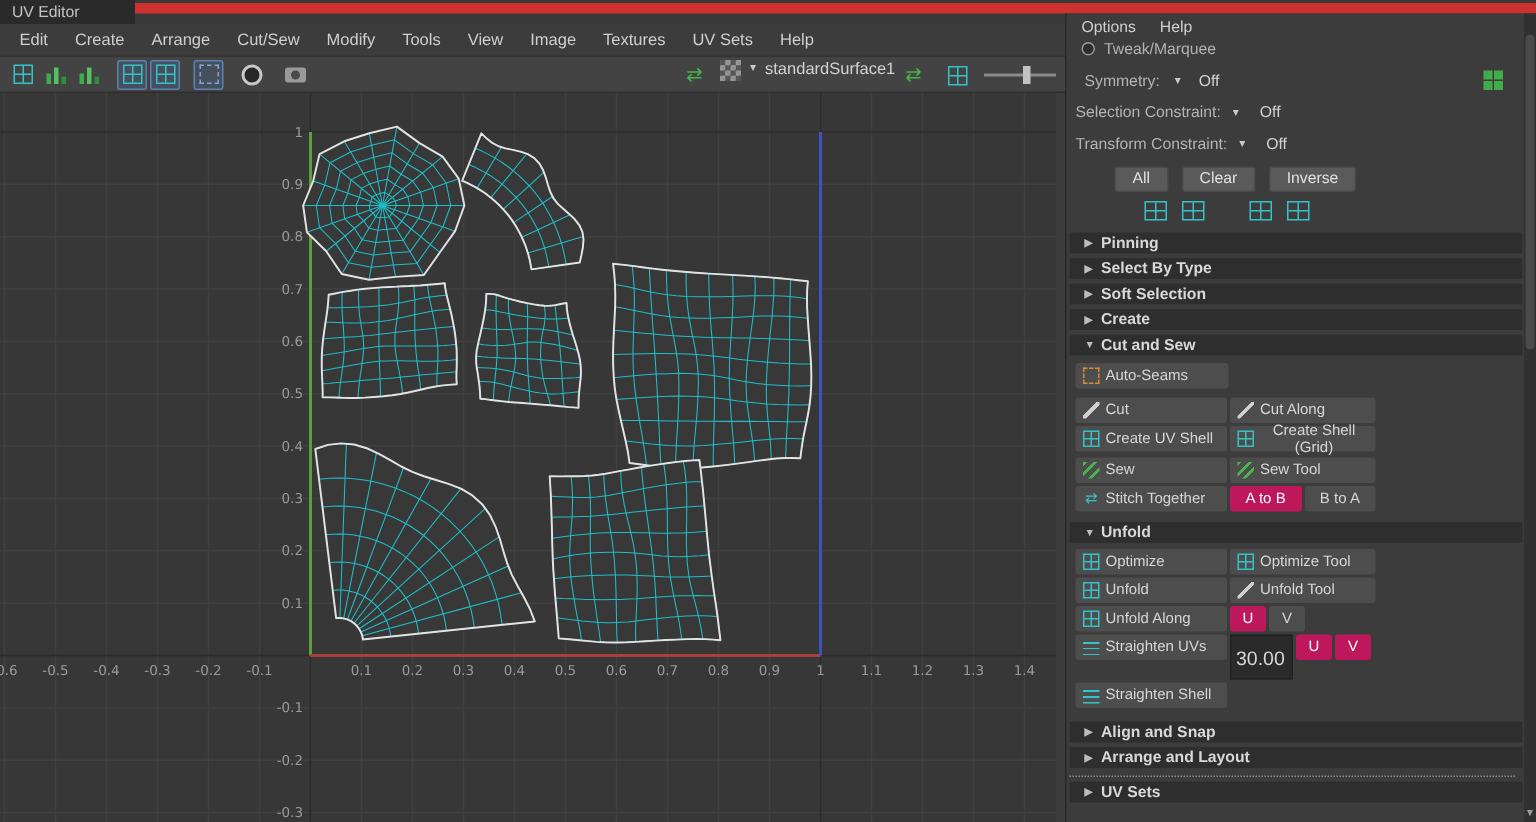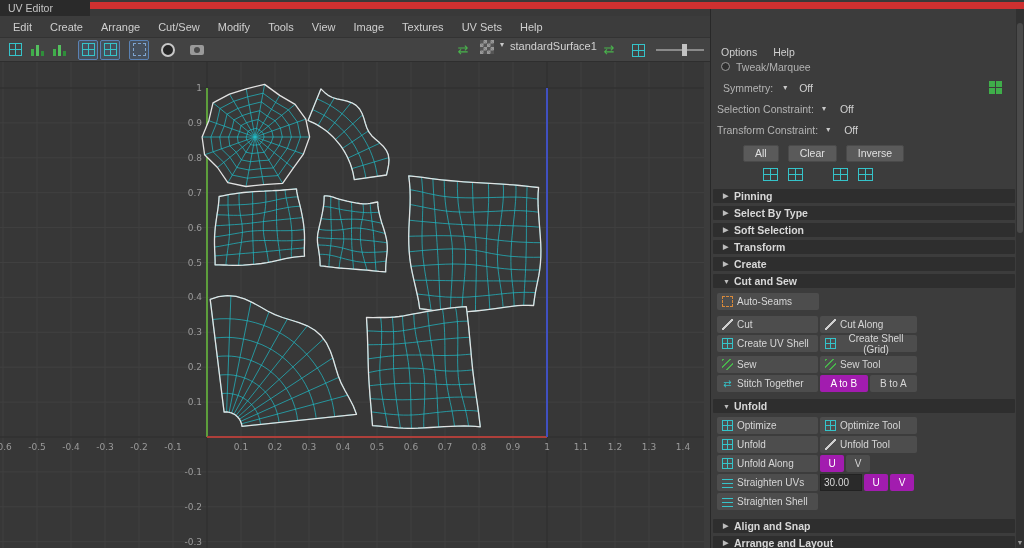--- a/index.html
+++ b/index.html
@@ -39,21 +39,21 @@
   .caret::before{content:"▾";}
   .tb-right{position:absolute;left:598px;top:2px;display:flex;align-items:center;gap:7px;height:20px;}
   .slider{width:48px;height:2px;background:#8a8a8a;position:relative;}
   .knob{position:absolute;left:26px;top:-5px;width:5px;height:12px;background:#c2c2c2;}
   .chev2{color:#bbb;font-size:11px;} .chev2::before{content:"»";}
   .canvas-wrap{position:absolute;left:0;top:46px;width:704px;height:486px;background:#373737;overflow:hidden;}
   .status{position:absolute;right:8px;bottom:6px;color:#d4d4d4;font-size:10px;}
   
   .right-panel{position:absolute;left:710px;top:9px;width:314px;height:539px;background:#3c3c3c;border-left:1px solid #282828;}
   .tk-header{height:13px;background:#242424;color:#cfcfcf;font-size:10.5px;line-height:13px;padding-left:6px;}
-  .tk-menus{height:14px;padding:3px 0 0 10px;display:flex;gap:16px;font-size:10.5px;color:#cfcfcf;margin-top:34px;}
+  .tk-menus{height:14px;padding:3px 0 0 10px;display:flex;gap:16px;font-size:10.5px;color:#cfcfcf;}
   .tweak{margin-top:3px;padding-left:10px;display:flex;align-items:center;gap:6px;height:13px;color:#b2b2b2;font-size:10.5px;}
   .radio{width:9px;height:9px;border-radius:50%;border:1px solid #9a9a9a;background:#2e2e2e;}
   .tk-row{display:flex;align-items:center;height:15px;font-size:10.5px;color:#b4b4b4;}
   .tk-row .val{color:#d2d2d2;text-align:right;}
   .row-sym{margin-top:7px;padding-left:12px;}
   .row-sym .caret{margin-left:10px;} .row-sym .val{margin-left:12px;}
   .row-sc,.row-tc{margin-top:6px;padding-left:6px;}
   .row-sc .caret,.row-tc .caret{margin-left:8px;} .row-sc .val,.row-tc .val{margin-left:14px;}
   .sym-icon{width:13px;height:13px;margin-left:auto;margin-right:22px;
     background-image:linear-gradient(#3fae4a,#3fae4a),linear-gradient(#3fae4a,#3fae4a),linear-gradient(#3fae4a,#3fae4a),linear-gradient(#3fae4a,#3fae4a);
@@ -67,28 +67,28 @@
                linear-gradient(#35c3c9,#35c3c9) 0 50%/100% 1px no-repeat;}
   .ml20{margin-left:20px;}
   #sections-top{margin-top:7px;}
   .sec{height:14px;background:#2e2e2e;margin:3px 9px 0 2px;display:flex;align-items:center;
        padding-left:10px;color:#d8d8d8;font-size:10.5px;font-weight:bold;border-radius:1px;}
   .arr{width:11px;font-size:7px;color:#bdbdbd;} .arr::before{content:"▶";}
   .arr.open::before{content:"▼";}
   .cs-body{padding:5px 9px 4px 4px;}
   .tkb{height:17px;background:#4d4d4d;border:none;border-radius:2px;color:#d6d6d6;font-size:10px;
        font-family:inherit;display:flex;align-items:center;padding:0 5px;gap:4px;width:100%;}
-  .tkb.blue{background:#a21caf;color:#fff;justify-content:center;}
+  .tkb.blue{background:#be185d;color:#fff;justify-content:center;}
   .auto-seams{width:102px;margin:0 0 6px 2px;}
   .g2{display:grid;grid-template-columns:101px 97px;gap:2px;margin-left:2px;}
   .mt4{margin-top:4px;}
   .pair{display:flex;gap:2px;}
   .pair .sm{width:24px;flex:0 0 auto;justify-content:center;padding:0;}
-  .tk-input{width:42px;height:17px;background:#2a2a2a;border:1px solid #222;color:#d8d8d8;
-            font-size:10px;font-family:inherit;padding:0 3px;}
+  .tk-input{width:42px;height:30px;background:#2a2a2a;border:1px solid #222;color:#d8d8d8;
+            font-size:13px;font-family:inherit;padding:0 3px;}
   .uf-body{padding:4px 9px 4px 4px;}
   #sections-bottom{margin-top:5px;}
   .dotted{border-top:1px dotted #8a8a8a;margin:5px 14px 2px 2px;height:0;}
   .mi{width:11px;height:11px;display:inline-block;flex:0 0 auto;}
   .mi-knife{background:linear-gradient(135deg,transparent 42%,#cfcfcf 42% 58%,transparent 58%);}
   .mi-grid{border:1px solid #35c3c9;
     background:linear-gradient(#35c3c9,#35c3c9) 50% 0/1px 100% no-repeat,
                linear-gradient(#35c3c9,#35c3c9) 0 50%/100% 1px no-repeat;}
   .mi-sew{background:repeating-linear-gradient(135deg,#49b34c 0 2px,transparent 2px 5px);}
   .mi-arrows::before{content:"⇄";color:#35c3c9;font-size:10px;line-height:11px;}
@@ -447,24 +447,20 @@
         <div class="sec">
           <span class="arr"></span>
           <span>Select By Type</span>
         </div>
         <div class="sec">
           <span class="arr"></span>
           <span>Soft Selection</span>
         </div>
         <div class="sec">
           <span class="arr"></span>
-          <span>Transform</span>
-        </div>
-        <div class="sec">
-          <span class="arr"></span>
           <span>Create</span>
         </div>
       </div>
 
     <div class="sec">
       <span class="arr open"></span>
       <span>Cut and Sew</span>
     </div>
     <div class="cs-body">
       <button class="tkb auto-seams">

